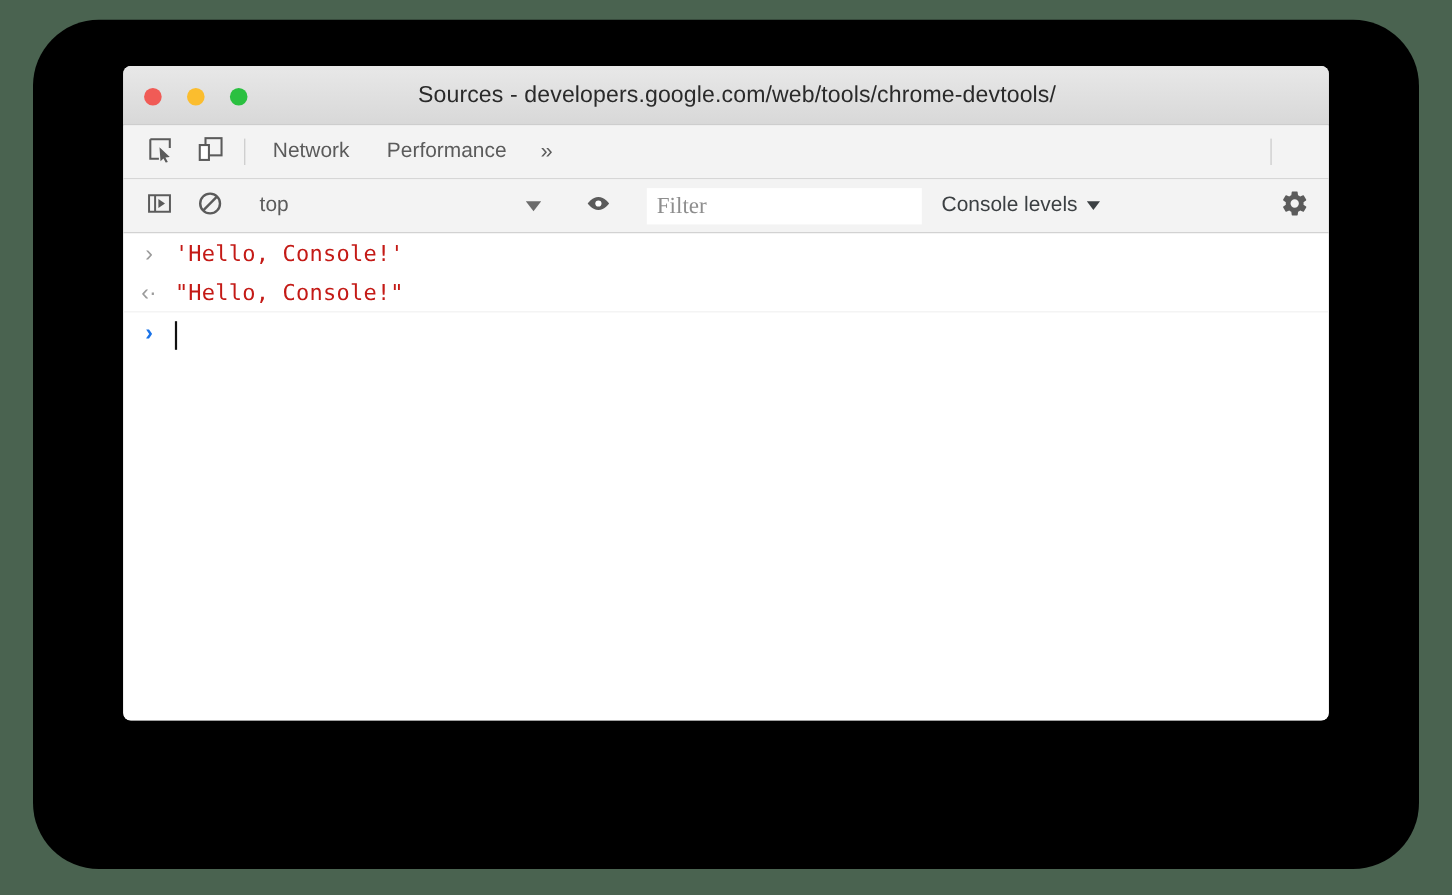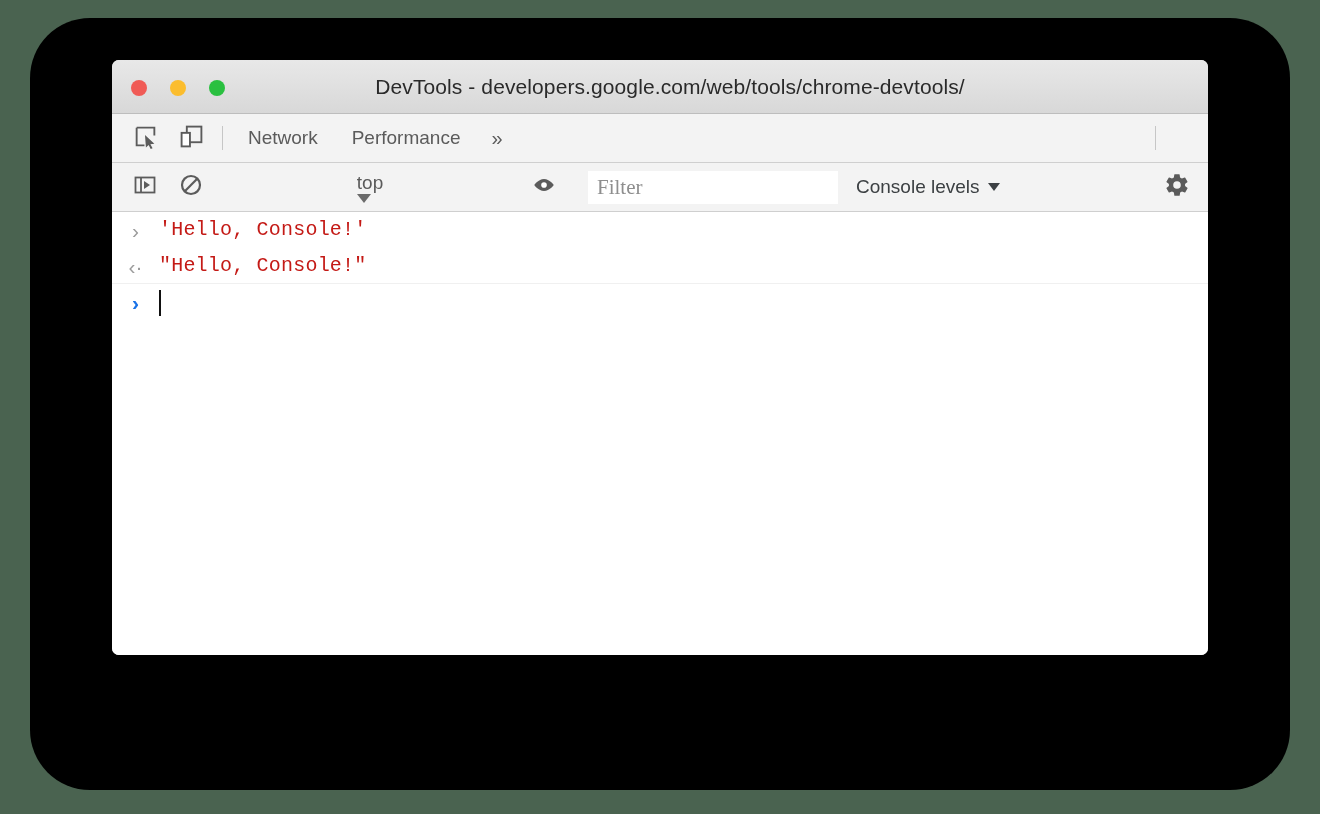--- a/index.html
+++ b/index.html
@@ -142,21 +142,20 @@
     align-items: center;
   }
   #ct-sidebar { margin-left: 10px; }
   #ctx-select {
     width: 268px;
     display: flex;
     align-items: center;
     font-size: 19px;
     color: #5b5b5b;
     padding-left: 5px;
-    flex-direction: column;
   }
   #ctx-label { flex: 1 1 auto; }
   .caret {
     width: 0; height: 0;
     border-left: 7px solid transparent;
     border-right: 7px solid transparent;
     border-top: 9px solid #6b6b6b;
     margin-right: 12px;
   }
   #filter-input {
@@ -212,21 +211,20 @@
     display: flex;
     align-items: flex-start;
     justify-content: center;
     padding-top: 1px;
   }
   .ctext {
     font-size: 20px;
     line-height: 28px;
     letter-spacing: 0.2px;
     white-space: pre;
-    font-family: Liberation Mono, monospace;
   }
   .c-red { color: #c41a16; }
   .caret-grey {
     font-family: "Liberation Sans", sans-serif;
     font-size: 21px;
     color: #9b9b9b;
     line-height: 28px;
   }
   .caret-blue {
     font-family: "Liberation Sans", sans-serif;
@@ -248,21 +246,21 @@
 <body>
 
 <div id="backdrop"></div>
 
 <div id="window">
 
   <div id="titlebar">
     <div class="traffic" id="tl-close"></div>
     <div class="traffic" id="tl-min"></div>
     <div class="traffic" id="tl-max"></div>
-    <div id="window-title">DevTools - developers.google.com/web/tools/chrome-devtools/</div>
+    <div id="window-title">Sources - developers.google.com/web/tools/chrome-devtools/</div>
   </div>
 
   <div id="tabbar">
 
     <div class="tb-iconbtn" id="tb-inspect">
       <span>
         <svg width="25" height="25" viewBox="0 0 24 24">
           <path d="M3.5 3.5h17v7.5M3.5 3.5v17h7.5" fill="none" stroke="#5b5b5b" stroke-width="1.8"></path>
           <path d="M11.5 10.5 L20.5 19 L16.7 19.4 L18.8 23.2 L17 24 L15 20.2 L12.4 22.6 Z" fill="#5b5b5b"></path>
         </svg>

